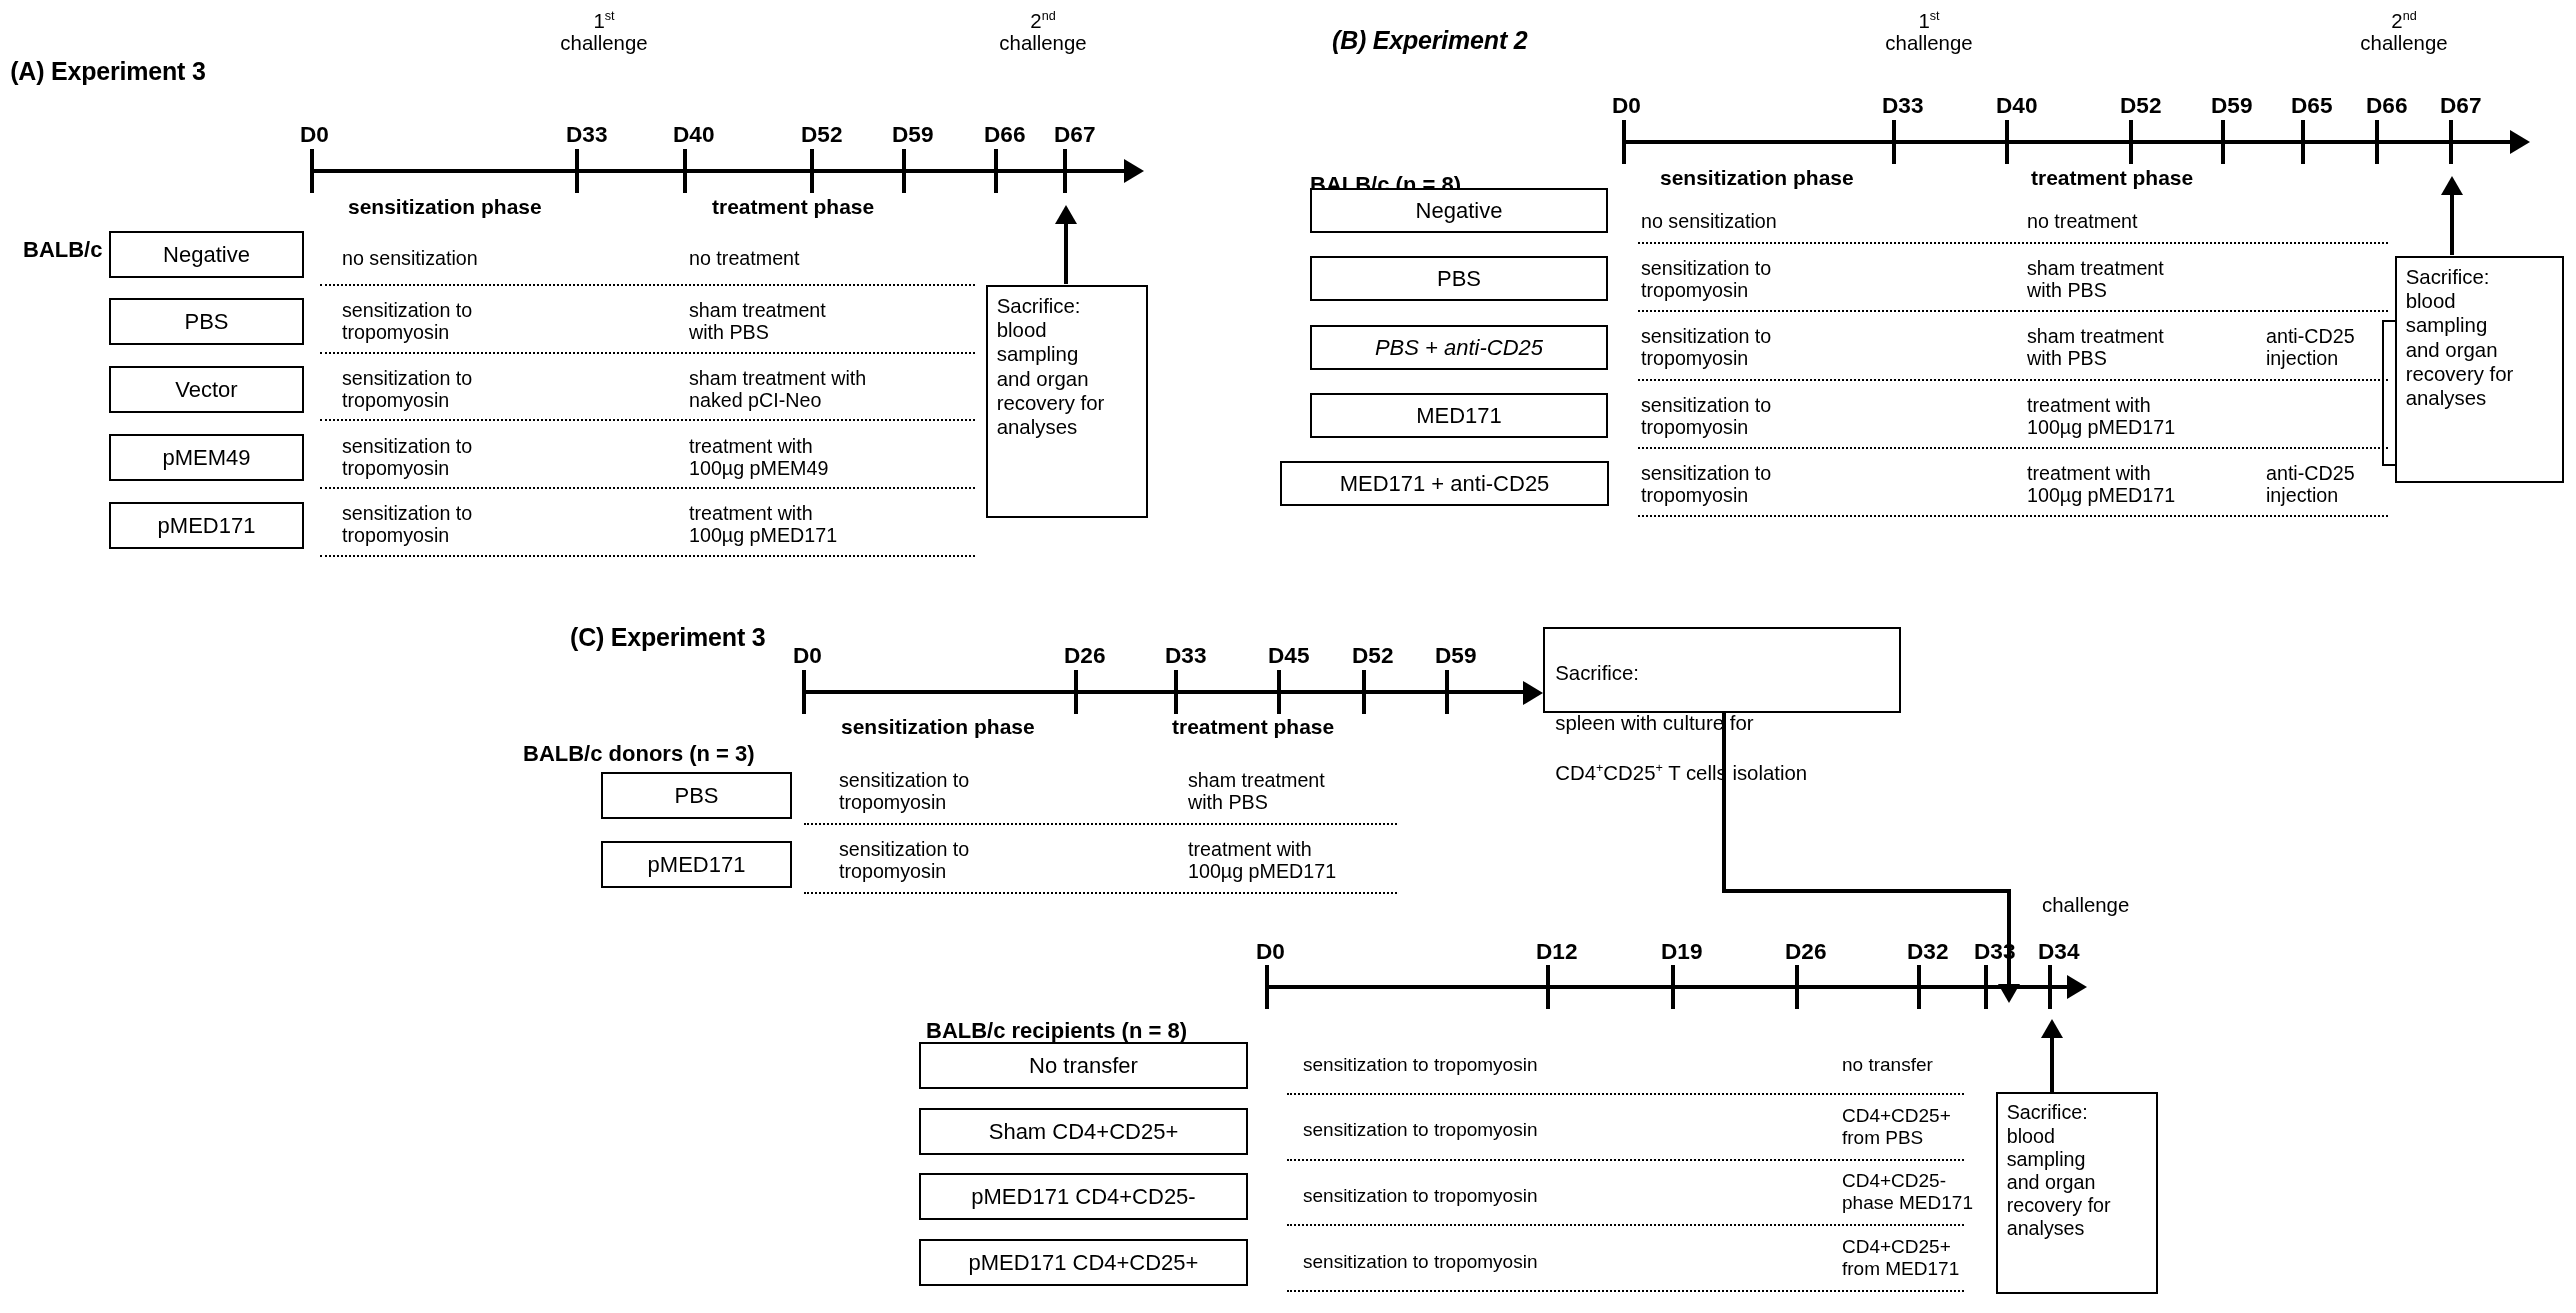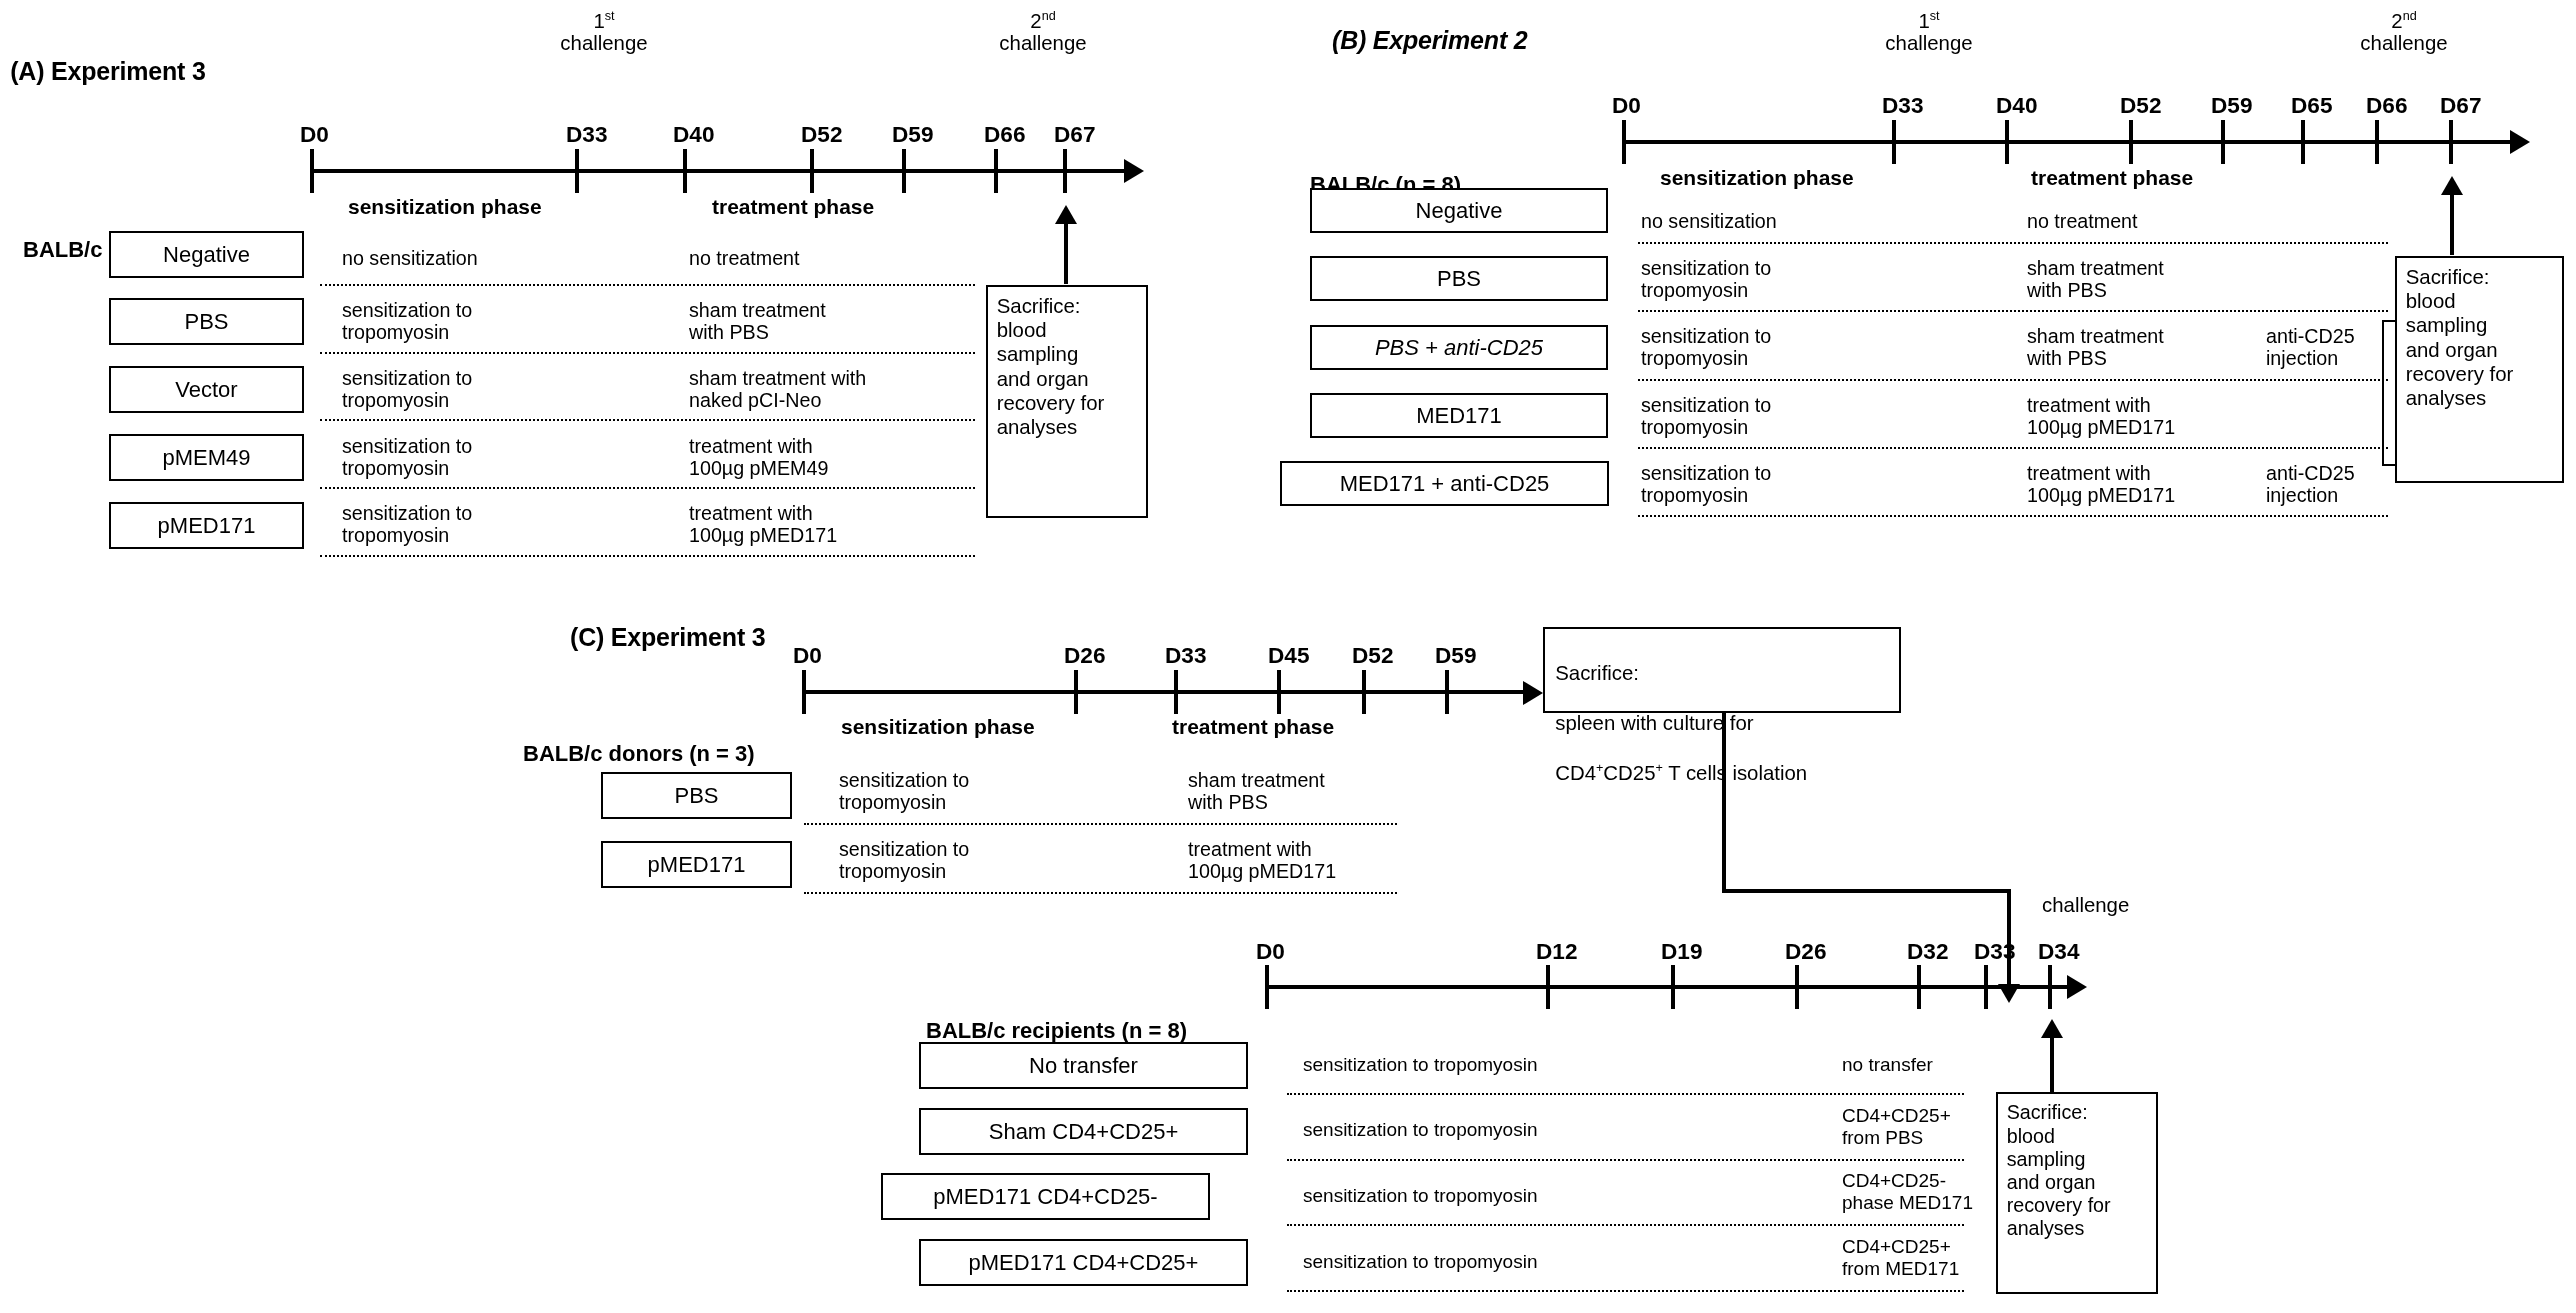--- a/index.html
+++ b/index.html
@@ -268,21 +268,21 @@
 <div class="abs tick" style="left:1546px;top:965px;height:44px;"></div>
 <div class="abs tick" style="left:1671px;top:965px;height:44px;"></div>
 <div class="abs tick" style="left:1795px;top:965px;height:44px;"></div>
 <div class="abs tick" style="left:1917px;top:965px;height:44px;"></div>
 <div class="abs tick" style="left:1984px;top:965px;height:44px;"></div>
 <div class="abs tick" style="left:2048px;top:965px;height:44px;"></div>
 
 <div class="abs cohort-label" style="left:926px;top:1018px;">BALB/c recipients (n = 8)</div>
 <div class="abs group-box" style="left:919px;top:1042px;width:329px;height:47px;">No transfer</div>
 <div class="abs group-box" style="left:919px;top:1108px;width:329px;height:47px;">Sham CD4+CD25+</div>
-<div class="abs group-box" style="left:881px;top:1173px;width:329px;height:47px;">pMED171 CD4+CD25-</div>
+<div class="abs group-box" style="left:919px;top:1173px;width:329px;height:47px;">pMED171 CD4+CD25-</div>
 <div class="abs group-box" style="left:919px;top:1239px;width:329px;height:47px;">pMED171 CD4+CD25+</div>
 
 <div class="abs desc-sm" style="left:1303px;top:1054px;">sensitization to tropomyosin</div>
 <div class="abs desc-sm" style="left:1303px;top:1119px;">sensitization to tropomyosin</div>
 <div class="abs desc-sm" style="left:1303px;top:1185px;">sensitization to tropomyosin</div>
 <div class="abs desc-sm" style="left:1303px;top:1251px;">sensitization to tropomyosin</div>
 
 <div class="abs desc-sm" style="left:1842px;top:1054px;">no transfer</div>
 <div class="abs desc-sm" style="left:1842px;top:1105px;">CD4+CD25+
 from PBS</div>

